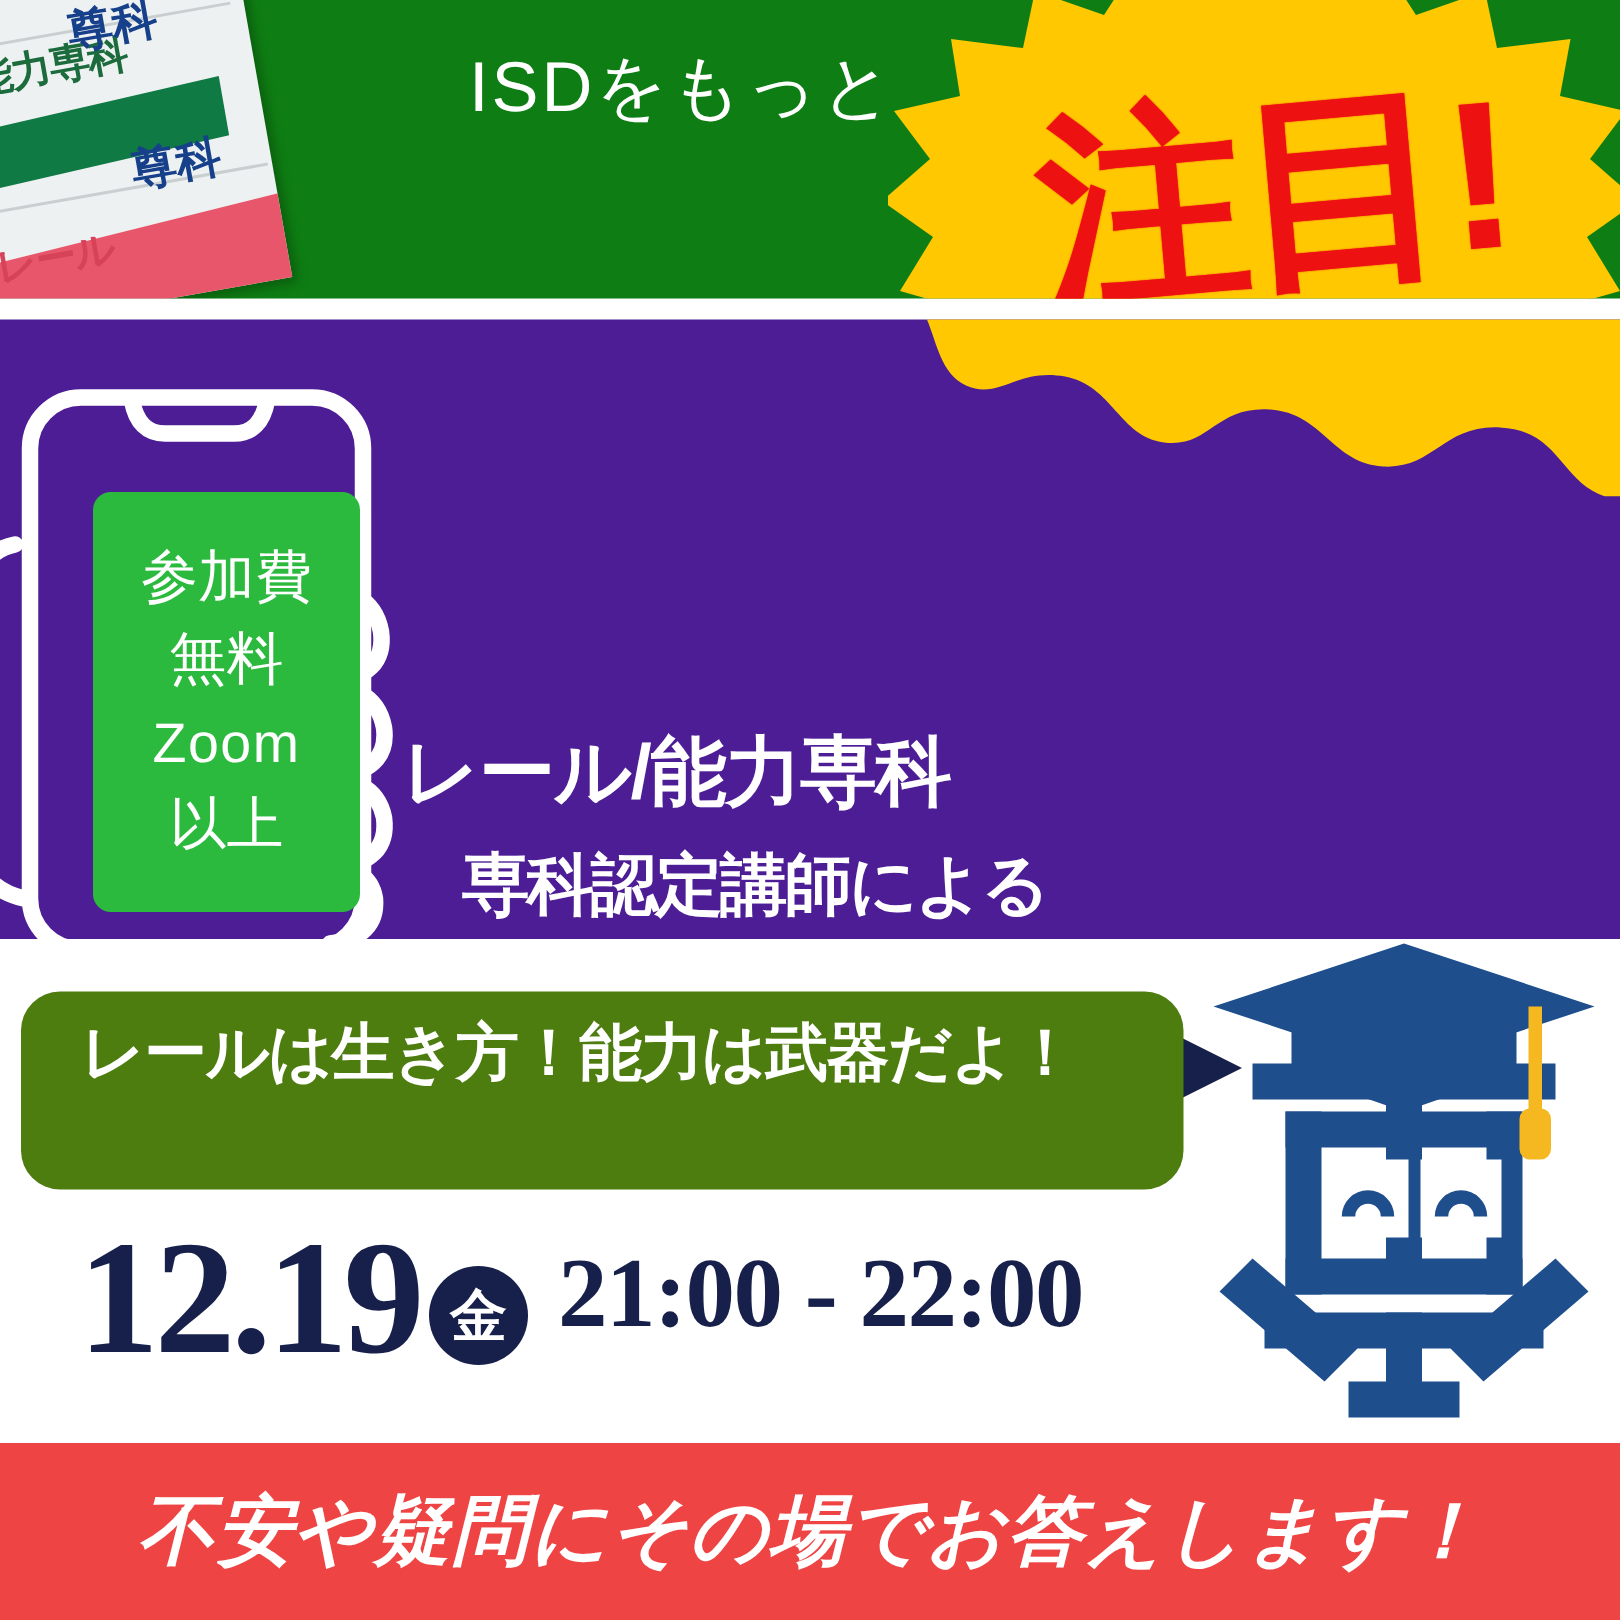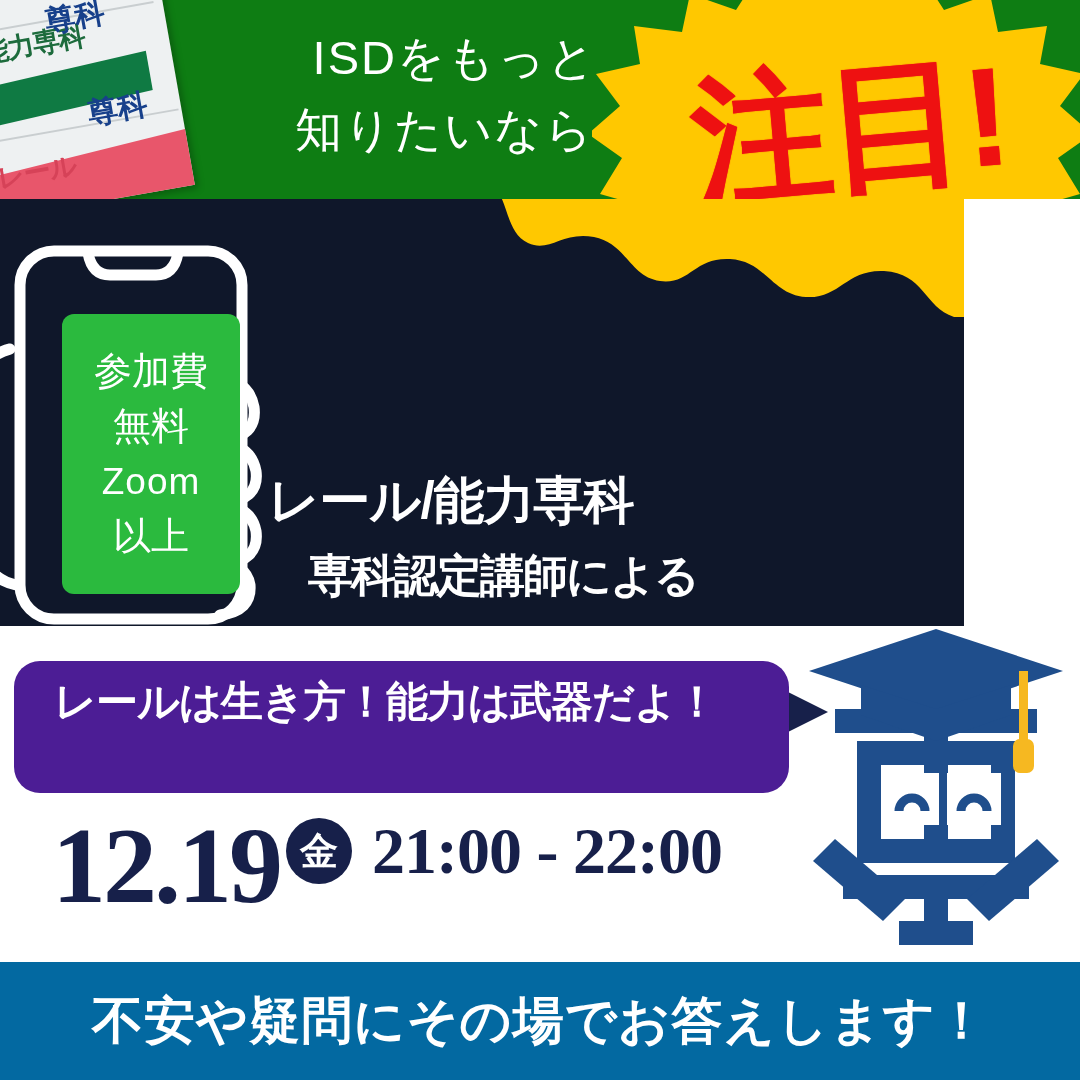--- a/index.html
+++ b/index.html
@@ -117,24 +117,24 @@
     font-size: 140px;
     font-weight: 900;
     letter-spacing: -4px;
     transform: rotate(-5deg) translate(6px, 16px);
     text-shadow: 0 0 1px #EE1111;
   }
 
   
   .purple-band {
     position: absolute;
-    left: 0; top: 199px;
-    width: 964px;
+    left: 0; top: 213px;
+    width: 1080px;
     height: 427px;
-    background: #0f172a;
+    background: #4c1d95;
     overflow: hidden;
   }
   
   .cloud-cut {
     position: absolute;
     right: -10px; top: -12px;
     width: 520px; height: 130px;
   }
   .cloud-cut svg { display: block; width: 100%; height: 100%; }
 
@@ -197,21 +197,21 @@
     height: 336px;
     background: #ffffff;
     overflow: hidden;
   }
 
   .speech-bubble {
     position: absolute;
     left: 14px; top: 35px;
     width: 775px;
     height: 132px;
-    background: #4c1d95;
+    background: #4d7c0f;
     border-radius: 26px;
     z-index: 3;
   }
   .speech-tail {
     position: absolute;
     left: 780px; top: 62px;
     width: 0; height: 0;
     border-top: 24px solid transparent;
     border-bottom: 24px solid transparent;
     border-left: 48px solid #17204A;
@@ -227,21 +227,21 @@
     letter-spacing: -1px;
     white-space: nowrap;
   }
   .bubble-text span { display: block; }
 
   
   .date-row {
     position: absolute;
     left: 52px; top: 192px;
     display: flex;
-    align-items: flex-start;
+    align-items: flex-end;
     z-index: 3;
   }
   .date-num {
     color: #17204A;
     font-size: 108px;
     line-height: 96px;
     font-weight: 700;
     letter-spacing: -3px;
     font-family: "Liberation Serif", "DejaVu Serif", serif;
   }
@@ -258,63 +258,63 @@
     margin-left: 6px;
     margin-bottom: 4px;
   }
   .time-text {
     color: #17204A;
     font-size: 66px;
     line-height: 66px;
     font-weight: 700;
     letter-spacing: -1px;
     margin-left: 20px;
-    margin-bottom: 2px;
+    margin-bottom: 18px;
     font-family: "Liberation Serif", "DejaVu Serif", serif;
     white-space: nowrap;
   }
 
   
   .mascot {
     position: absolute;
     left: 795px; top: -3px;
     width: 282px; height: 330px;
     z-index: 2;
   }
   .mascot svg { display: block; width: 100%; height: 100%; }
 
   
   .footer-band {
     position: absolute;
     left: 0; top: 962px;
     width: 1080px;
     height: 118px;
-    background: #0369a1;
+    background: #ef4444;
     display: flex;
     align-items: center;
     justify-content: center;
+    font-style: italic;
   }
   .footer-text {
     color: #ffffff;
     font-size: 51px;
     font-weight: 700;
     letter-spacing: 1px;
     white-space: nowrap;
   }
 </style>
 </head>
 <body>
 
 <div id="flyer">
 
   <div class="header-band">
 
     <div class="header-text">
       <span class="header-line-1">ISDをもっと</span>
-      <span class="header-line-2">知りたいなら</span>
     </div>
 
     <div class="cards-wrap">
       <div class="card-base">
         <div class="card-rule r1"></div>
         <div class="card-green-bar"></div>
         <div class="card-rule r2"></div>
         <div class="card-pink-bar"></div>
         <div class="card-label top">能力専科</div>
         <div class="card-mark m1">尊科</div>

